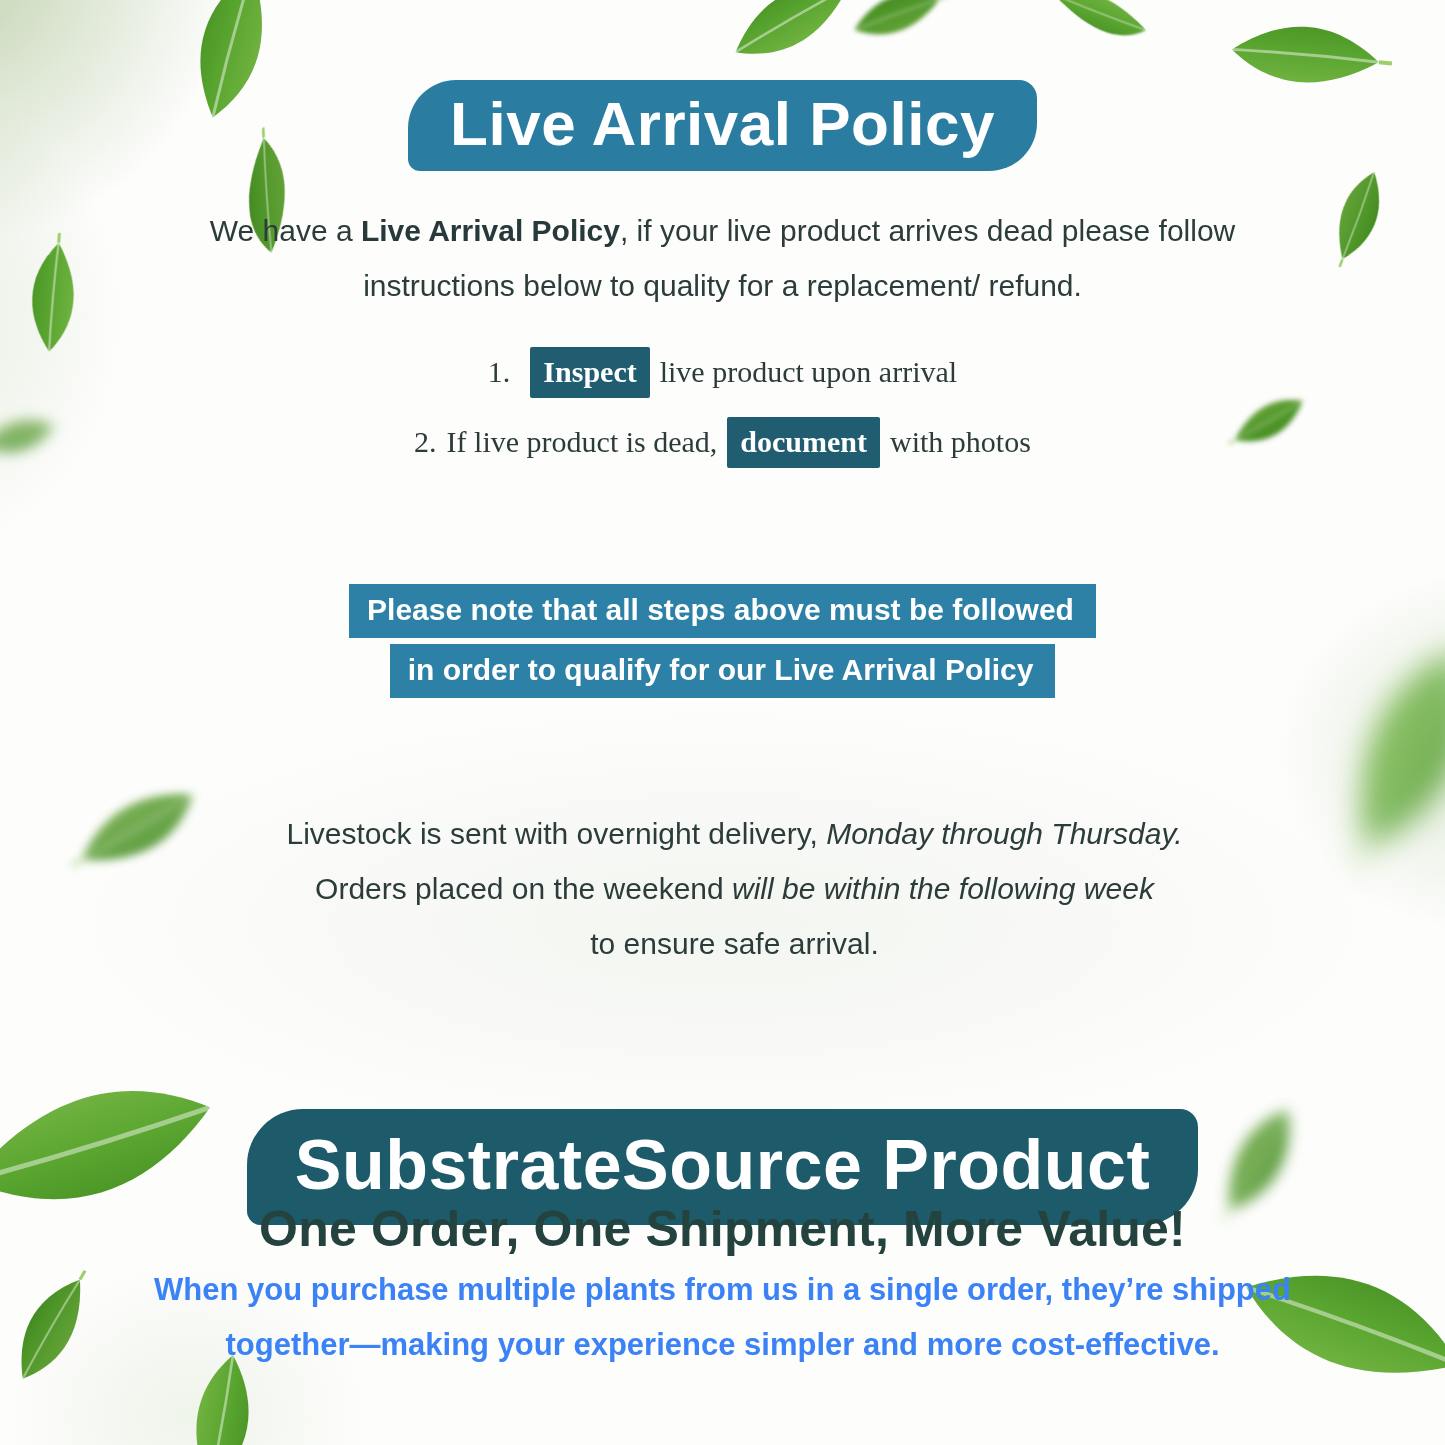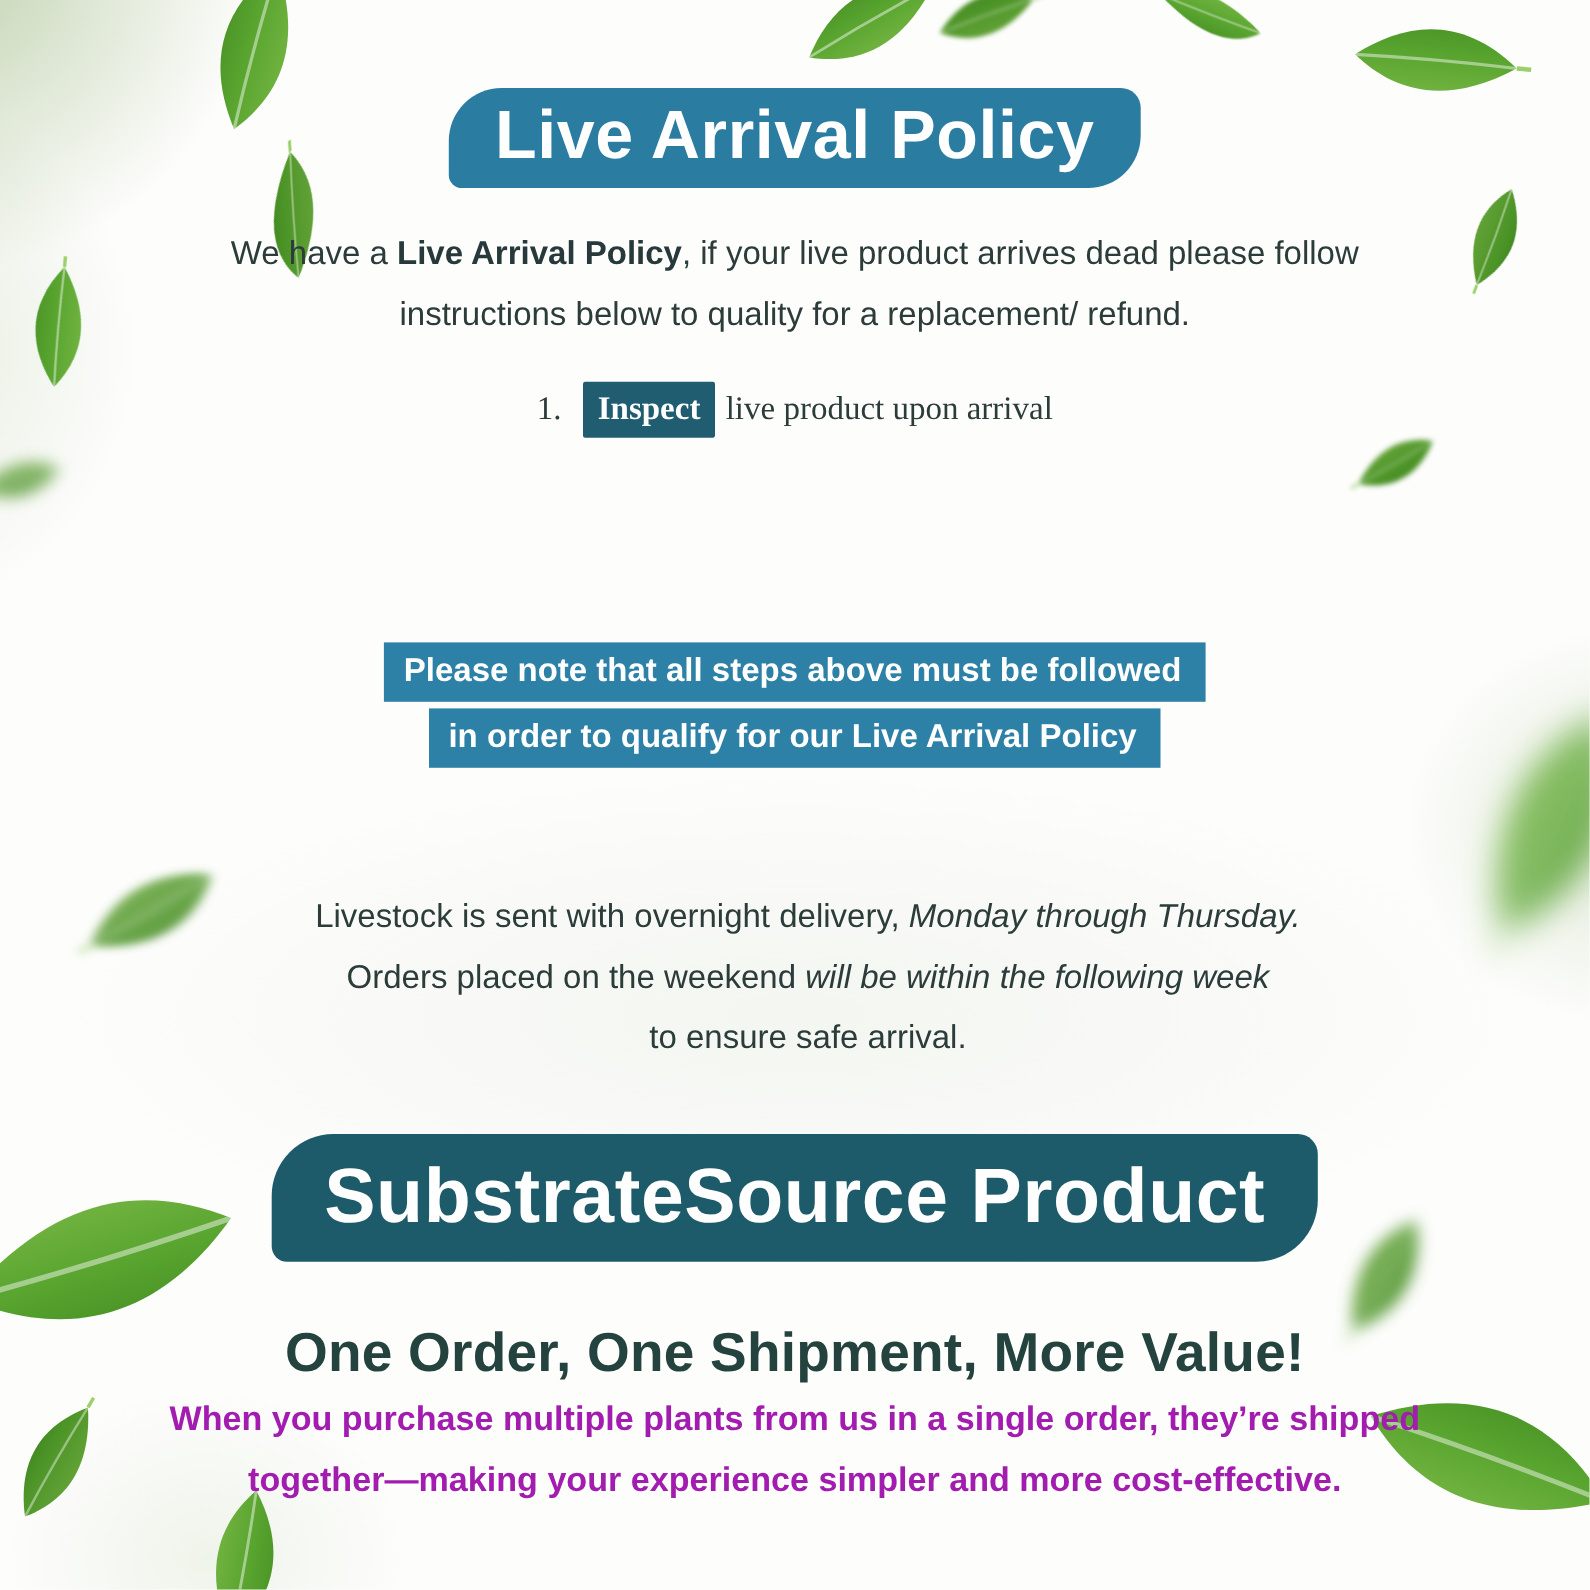--- a/index.html
+++ b/index.html
@@ -48,21 +48,21 @@
     letter-spacing:.5px;
   }
   .banner-dark {
     background:#1d5a6a;
     font-size:70px;
     padding:16px 48px 20px 48px;
     border-radius:56px 18px 56px 14px;
     letter-spacing:.5px;
   }
   .wrap-banner1 { top:80px; }
-  .wrap-banner2 { top:1031px; }
+  .wrap-banner2 { top:1109px; }
 
   .bodytext { color:#2b3c3a; font-size:30px; line-height:55px; }
   .wrap-intro { top:203px; }
   .wrap-intro b { color:#27393b; }
 
   .wrap-steps { top:347px; color:#2b3c3a; font-size:30px;font-family:Liberation Serif, serif; }
   .step { line-height:43px; margin-bottom:19px; white-space:nowrap; }
   .step .num { margin-right:10px; }
   .hl {
     display:inline-block;
@@ -87,21 +87,21 @@
   }
 
   .wrap-shipping { top:806px;margin-left:24px; }
   .wrap-shipping .line { white-space:nowrap; }
   .it { font-style:italic; }
 
   .wrap-value-heading { top:1200px; }
   .value-heading { color:#24433f; font-size:50px; font-weight:bold; letter-spacing:.2px; }
 
   .wrap-value-body { top:1262px; }
-  .value-body { color:#a21caf; font-size:31px; font-weight:bold; line-height:55px; }
+  .value-body { color:#3b82f6; font-size:31px; font-weight:bold; line-height:55px; }
   .value-body .line { white-space:nowrap; }
 </style>
 </head>
 <body>
 
 <svg width="0" height="0" style="position:absolute" aria-hidden="true">
   <defs>
     <linearGradient id="lgA" x1="0" y1="0" x2="1" y2="1">
       <stop offset="0" stop-color="#8fc455"></stop>
       <stop offset=".55" stop-color="#58a42f"></stop>
@@ -181,20 +181,21 @@
   <div class="banner banner-primary">Live Arrival Policy</div>
 </div>
 
 <div class="block wrap-intro bodytext">
   <div><span>We have a </span><b>Live Arrival Policy</b><span>, if your live product arrives dead please follow</span></div>
   <div>instructions below to quality for a replacement/ refund.</div>
 </div>
 
 <div class="block wrap-steps">
   <div class="step"><span class="num">1.</span><span></span><span class="hl">Inspect</span><span>live product upon arrival</span></div>
+  <div class="step"><span class="num">2.</span><span>If live product is dead,</span><span class="hl">document</span><span>with photos</span></div>
 </div>
 
 <div class="block wrap-note">
   <div><span class="note-line">Please note that all steps above must be followed</span></div>
   <div><span class="note-line">in order to qualify for our Live Arrival Policy</span></div>
 </div>
 
 <div class="block wrap-shipping bodytext">
   <div class="line"><span>Livestock is sent with overnight delivery, </span><span class="it">Monday through Thursday.</span></div>
   <div class="line"><span>Orders placed on the weekend </span><span class="it">will be within the following week</span></div>

